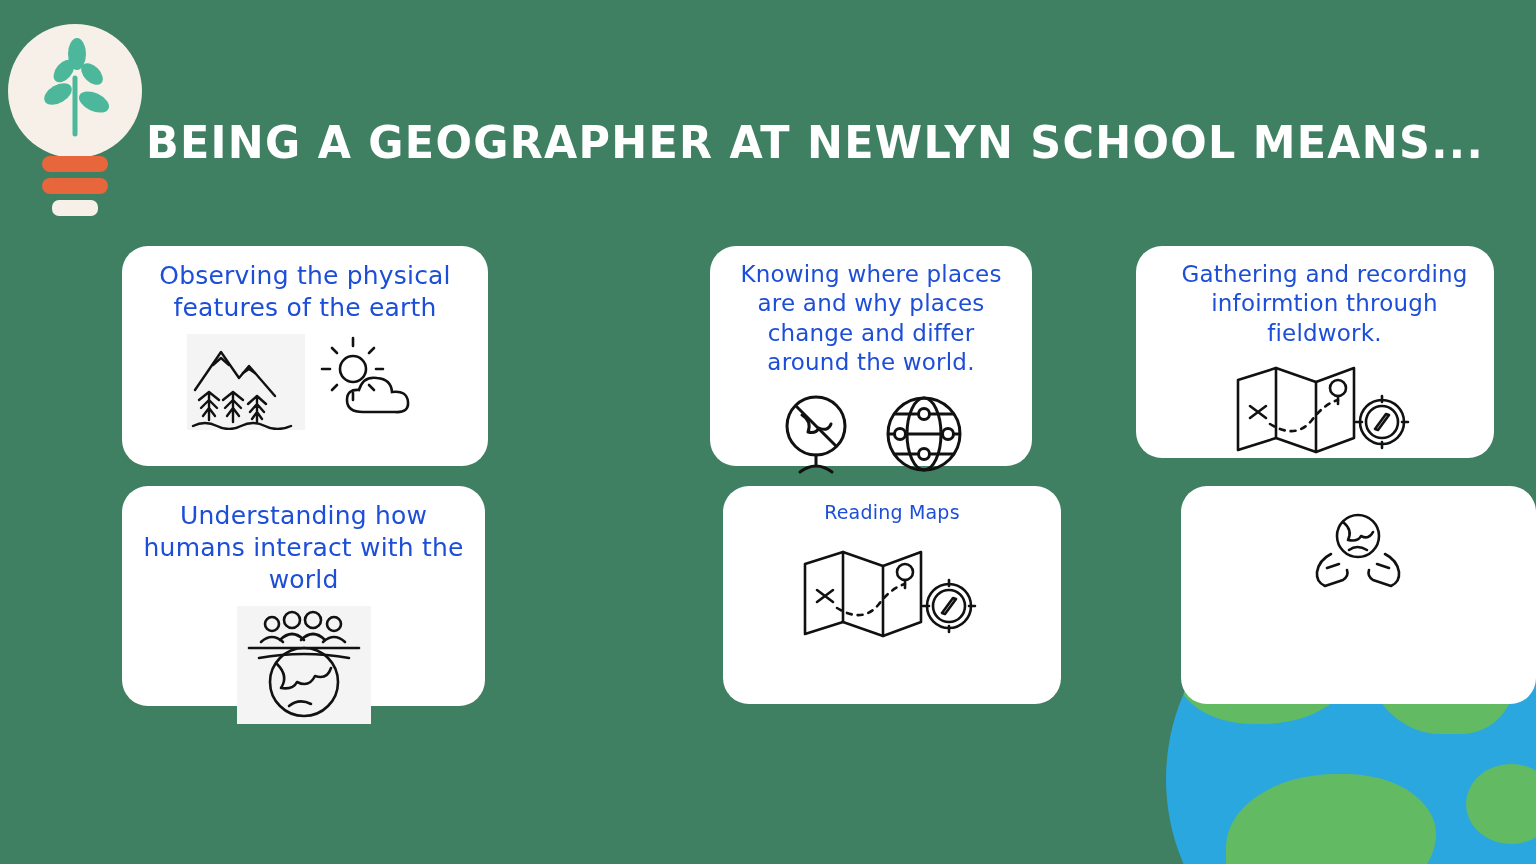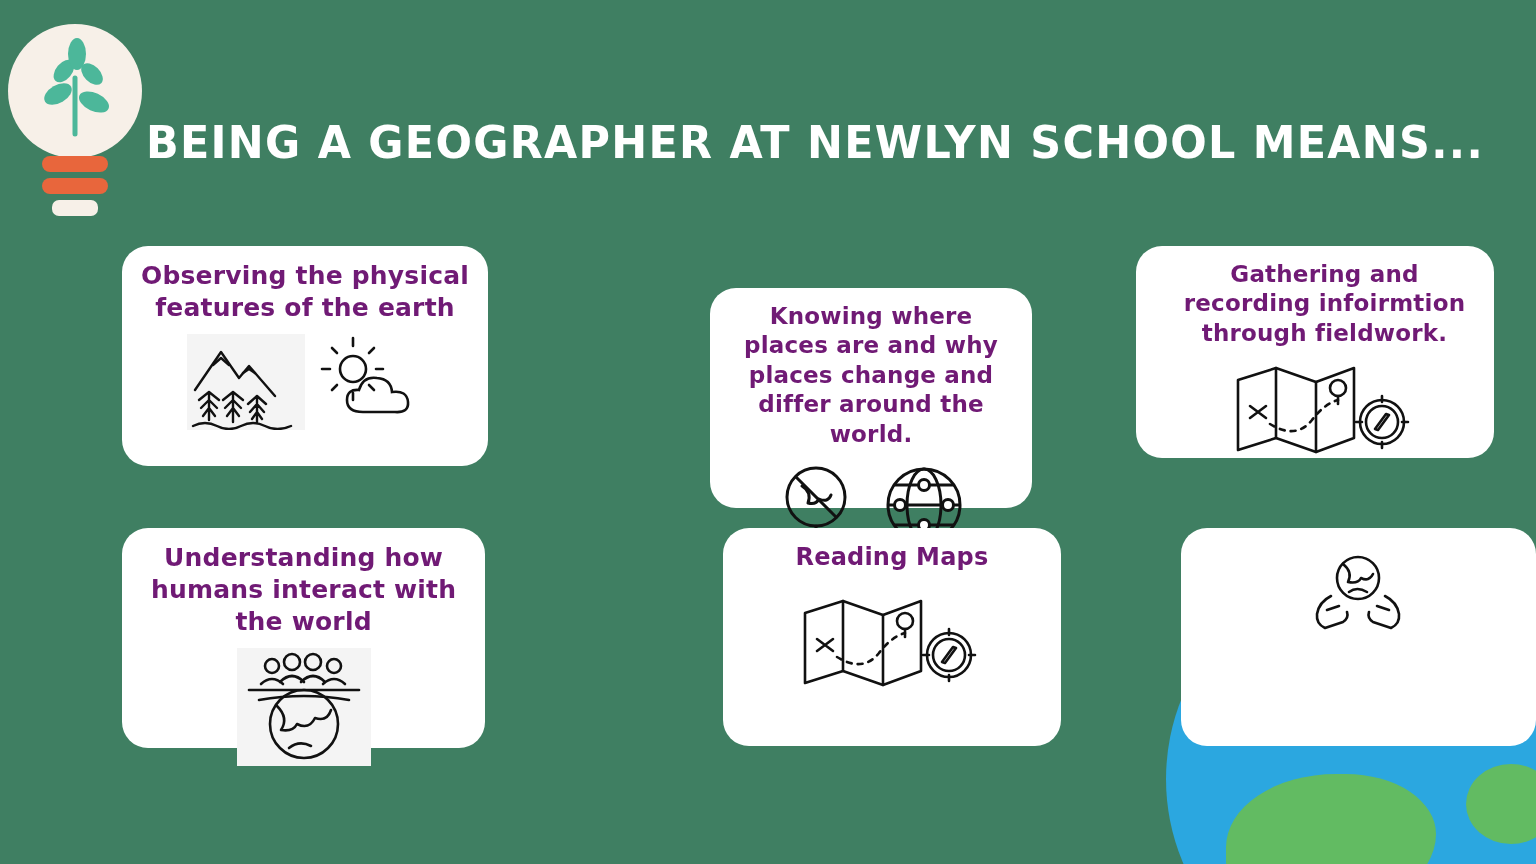--- a/index.html
+++ b/index.html
@@ -87,46 +87,45 @@
     border-radius: 26px;
     box-sizing: border-box;
     padding: 14px 16px 12px 16px;
     display: flex;
     flex-direction: column;
     align-items: center;
     position: relative;
   }
   .card-text {
     text-align: center;
-    color: #701a75;
+    color: #1d4ed8;
     font-family: "DejaVu Sans", sans-serif;
     font-size: 25px;
     line-height: 1.28;
     letter-spacing: 0.2px;
-    font-weight: bold;
   }
   .card-icons {
     display: flex;
     align-items: center;
     justify-content: center;
     gap: 14px;
     margin-top: 10px;
   }
 
   
   .c1 { width: 366px; height: 220px; margin-left: 122px; }
-  .c2 { width: 322px; height: 220px; margin-left: 222px; margin-top: 42px; }
+  .c2 { width: 322px; height: 220px; margin-left: 222px; }
   .c3 { width: 358px; height: 212px; margin-left: 104px; padding-left: 35px; }
 
   .c4 { width: 366px; height: 220px; margin-left: 122px; }
   .c5 { width: 340px; height: 218px; margin-left: 238px; }
   .c6 { width: 358px; height: 218px; margin-left: 120px; }
 
   .c2 .card-text, .c3 .card-text, .c6 .card-text { font-size: 23px; }
-  .c5 .card-text { font-size: 24px; }
+  .c5 .card-text { font-size: 19px; }
 
   .icon-box {
     background: #f4f4f4;
     display: inline-flex;
     align-items: center;
     justify-content: center;
   }
   svg { display: block; }
 </style>
 </head>

